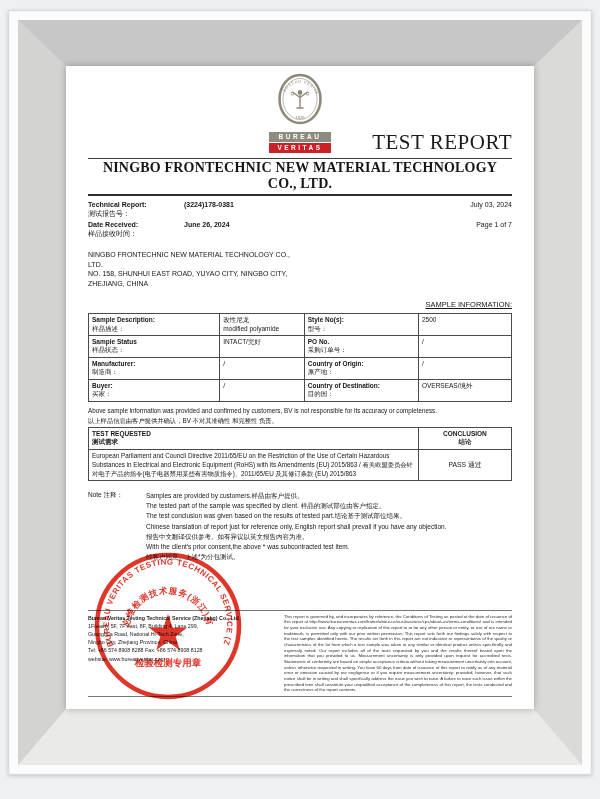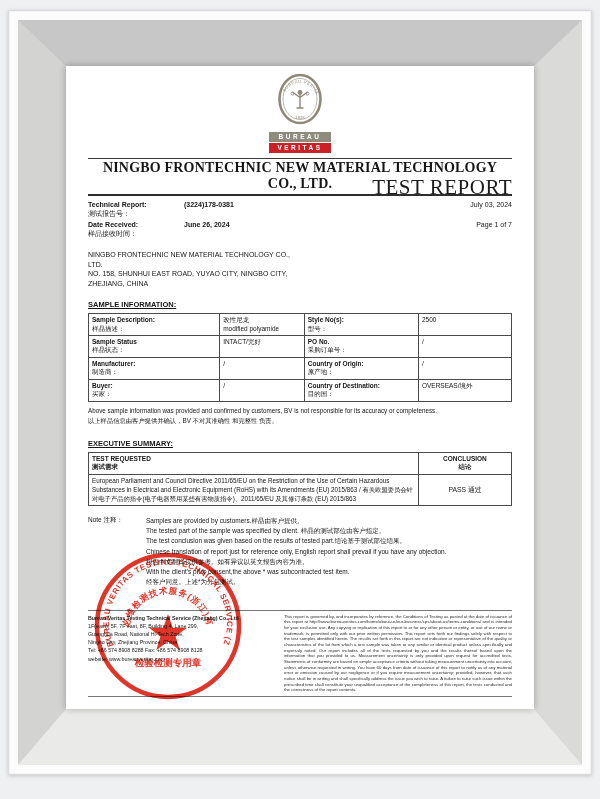--- a/index.html
+++ b/index.html
@@ -38,37 +38,37 @@
   .logo-bar {
     display:block; width:62px; height:10px; margin:1px auto 0;
     color:#fff; font-size:6.5px; font-weight:bold; letter-spacing:2.5px;
     line-height:10.5px; text-align:center;
   }
   .bar-bureau { background:#8e8c7e; }
   .bar-veritas { background:#cb2026; }
   .test-report {
     position:absolute; right:0; top:57px;
     font-family:"Liberation Serif", serif;
-    font-size:21px; letter-spacing:.5px; color:#1b1b1b;margin-top:45px;
+    font-size:21px; letter-spacing:.5px; color:#1b1b1b;
   }
   .head-rule-top { border-top:1px solid #3a3a3a; margin-top:5px; }
   .company-name {
     text-align:center; font-family:"Liberation Serif", serif;
     font-weight:bold; font-size:14px; letter-spacing:.2px; padding:1px 0 2px;
   }
   .head-rule-bot { border-top:2px solid #2d2d2d; margin-bottom:4px; }
   .info-row { display:flex; font-size:7px; line-height:1.3; margin-bottom:2px; }
   .info-labels { width:96px; }
   .info-label-en { font-weight:bold; }
   .info-value { flex:1; font-weight:bold; }
   .info-right { width:92px; text-align:right; }
   
   .address { margin-top:12px; font-size:7px; line-height:1.35; width:62%; }
   
-  .sec-heading { font-size:7.5px; font-weight:bold; text-decoration:underline; margin:12px 0 4px; }
+  .sec-heading { font-size:7.5px; font-weight:normal; text-decoration:underline; margin:12px 0 4px;text-align:right; }
   table { width:100%; border-collapse:collapse; font-size:6.5px; }
   td,th { border:1px solid #4a4a4a; padding:2px 3px; vertical-align:top; line-height:1.3; text-align:left; }
   .lbl-en { font-weight:bold; }
   .prelines { white-space:pre-line; }
   .c-sample-l1 { width:31%; } .c-sample-v1 { width:20%; } .c-sample-l2 { width:27%; } .c-sample-v2 { width:22%; }
   .sample-disclaimer { font-size:6.3px; margin-top:4px; line-height:1.7; }
   .c-exec-main { width:78%; } .c-exec-conc { width:22%; text-align:center; }
   .exec-body { font-size:6.3px; line-height:1.4; }
   .conc-cell { text-align:center; vertical-align:middle; font-size:6.8px; }
   
@@ -174,21 +174,20 @@
           <td><span class="lbl-en">Country of Destination:</span><br><span>目的国：</span></td>
           <td>OVERSEAS/境外</td>
         </tr>
       </tbody>
         </table>
       <div class="sample-disclaimer">
         <div>Above sample information was provided and confirmed by customers, BV is not responsible for its accuracy or completeness.</div>
         <div>以上样品信息由客户提供并确认，BV 不对其准确性 和完整性 负责。</div>
       </div>
 
-      <div class="sec-heading">EXECUTIVE SUMMARY:</div>
       <table>
         <tbody>
             <tr>
           <td class="c-exec-main"><span class="lbl-en">TEST REQUESTED</span><br><span class="lbl-en">测试需求</span></td>
           <td class="c-exec-conc"><span class="lbl-en">CONCLUSION</span><br><span class="lbl-en">结论</span></td>
         </tr>
         <tr>
           <td class="exec-body">European Parliament and Council Directive 2011/65/EU on the Restriction of the Use of Certain Hazardous Substances in Electrical and Electronic Equipment (RoHS)   with its Amendments (EU) 2015/863 / 有关欧盟委员会针对电子产品的指令(电子电器禁用某些有害物质指令)、2011/65/EU 及其修订条款 (EU) 2015/863</td>
           <td class="conc-cell">PASS 通过</td>
         </tr>

